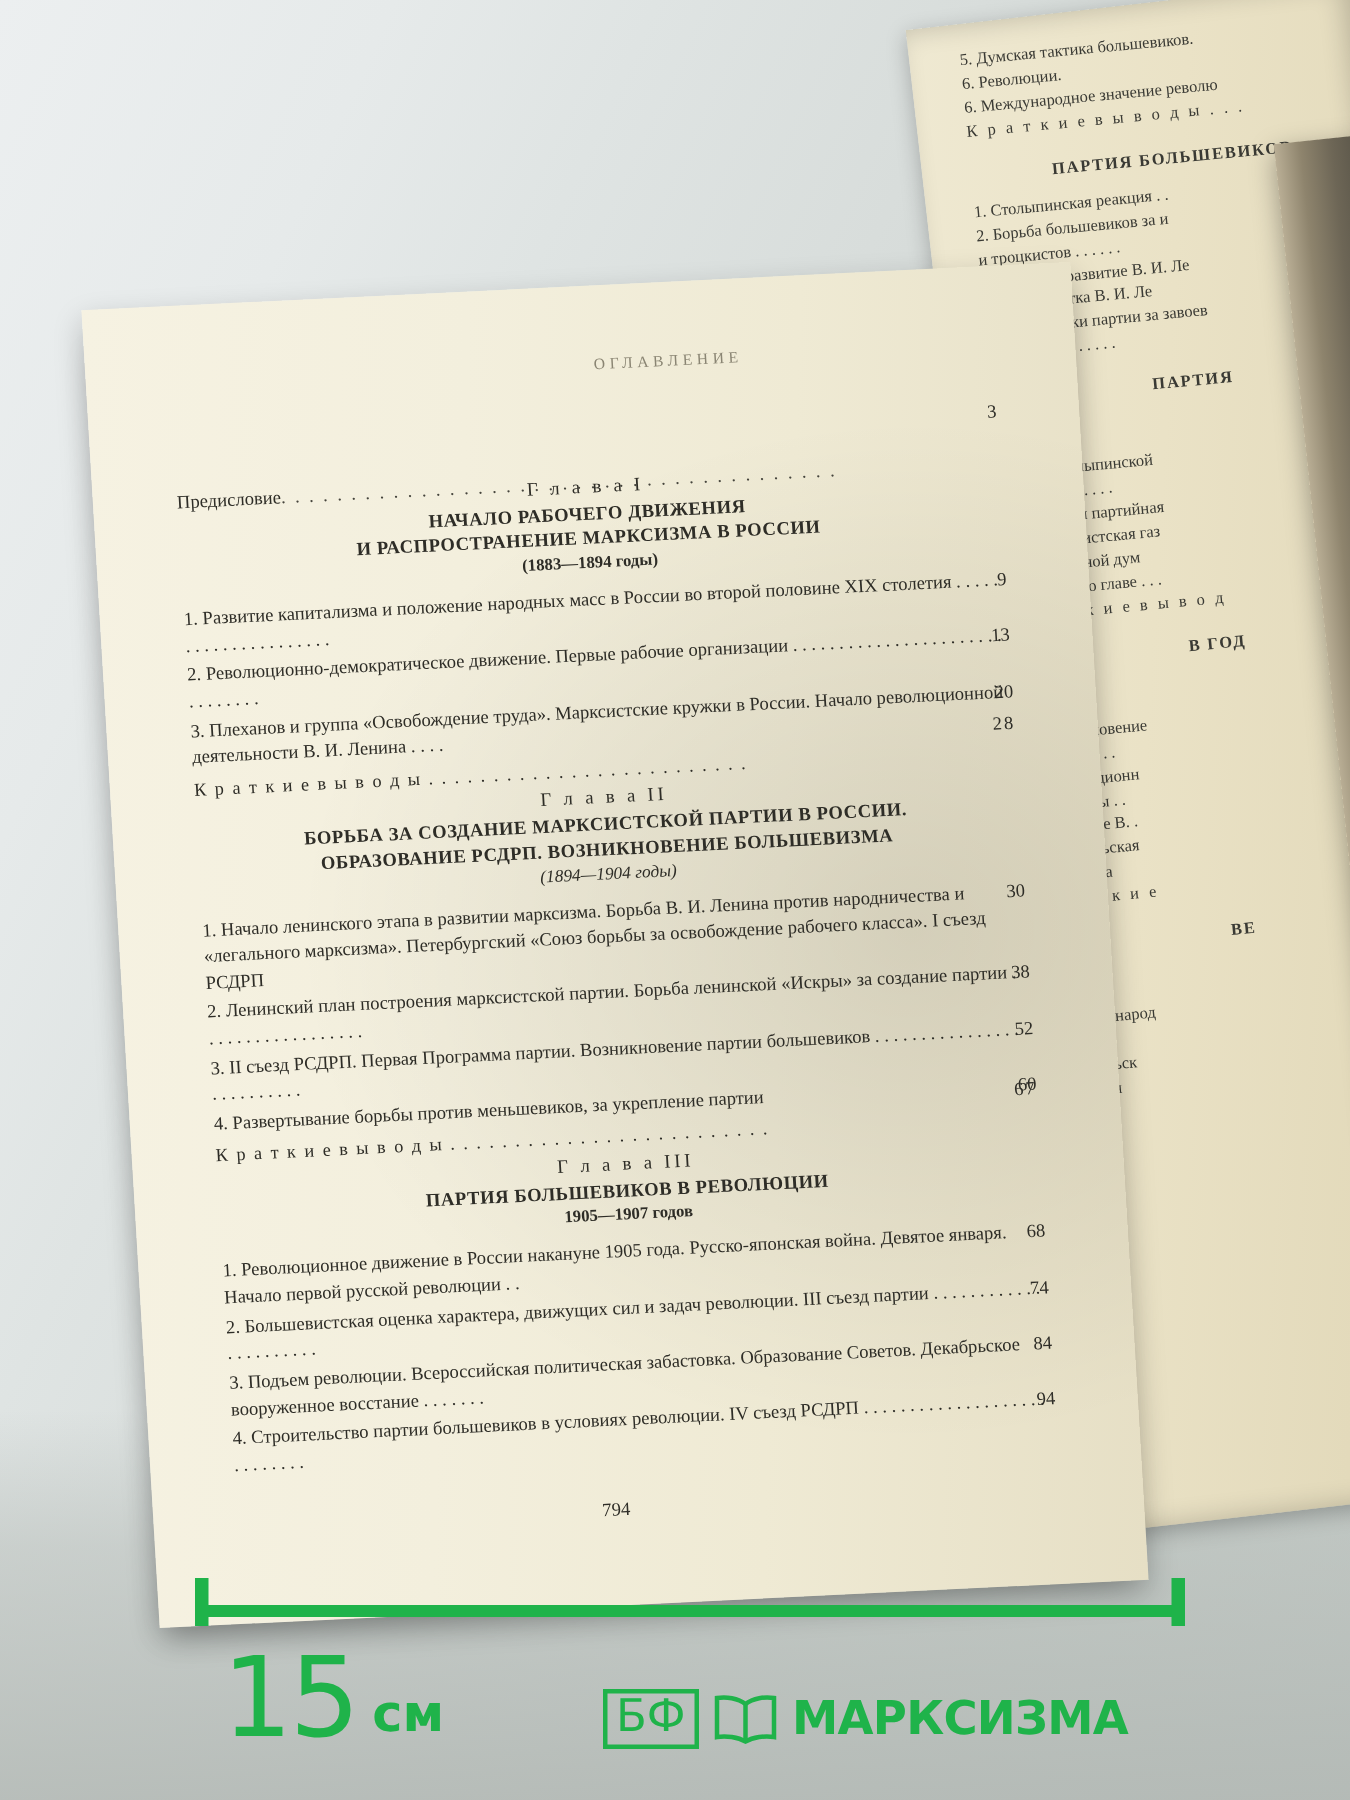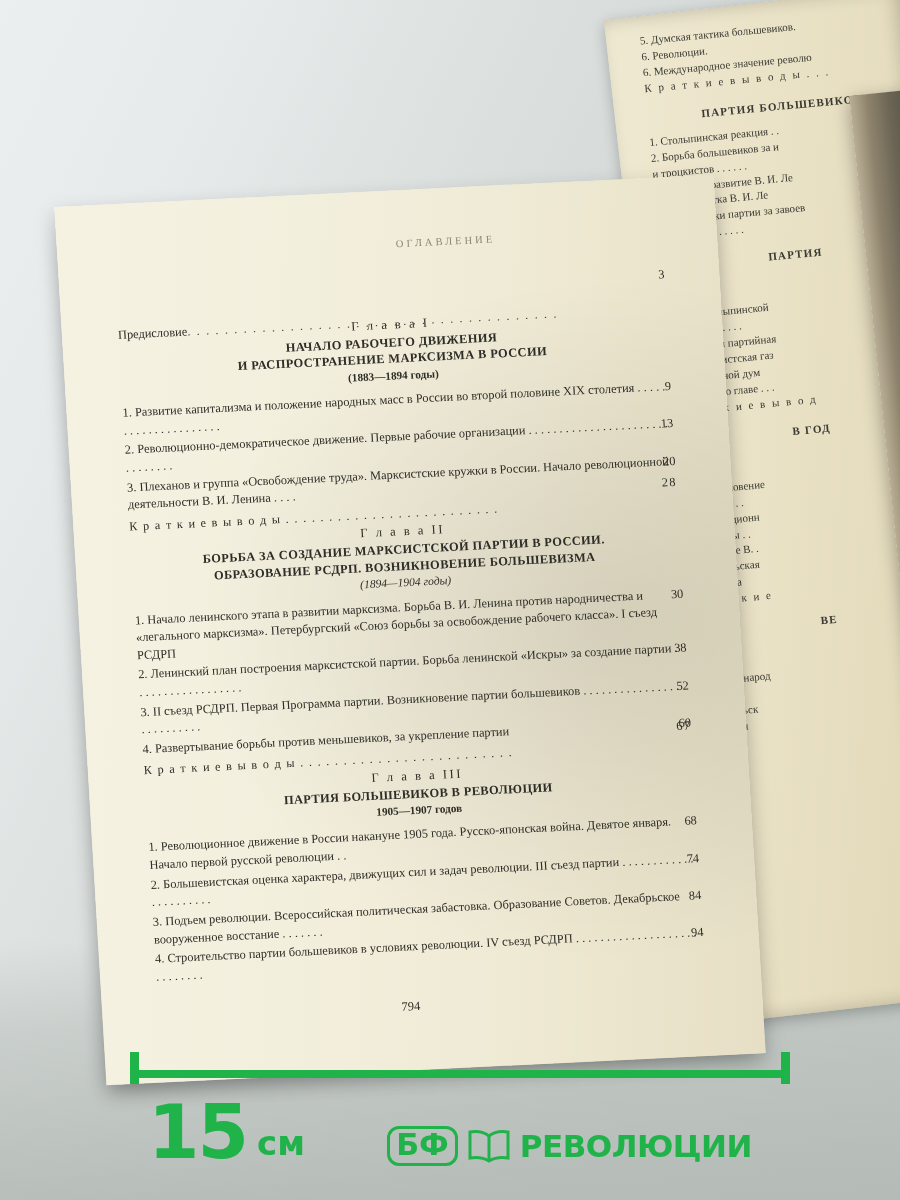--- a/index.html
+++ b/index.html
@@ -206,21 +206,21 @@
   #brand {
     position: absolute;
     left: 148px;
     bottom: 36px;
     display: flex;
     align-items: flex-end;
     gap: 10px;
   }
   #brand .num {
     font-family: "DejaVu Sans", sans-serif;
-    font-weight: bold;
+    font-weight: normal;
     font-size: 74px;
     color: #1fb34a;
     line-height: 0.85;
     letter-spacing: -2px;
   }
   #brand .unit {
     font-family: "DejaVu Sans", sans-serif;
     font-weight: bold;
     font-size: 34px;
     color: #1fb34a;
@@ -230,25 +230,25 @@
   #logo {
     position: absolute;
     right: 148px;
     bottom: 34px;
     display: flex;
     align-items: center;
     gap: 9px;
   }
   #logo .bf {
     font-family: "DejaVu Sans", sans-serif;
-    font-weight: bold;
+    font-weight: normal;
     font-size: 30px;
     color: #1fb34a;
     border: 3px solid #1fb34a;
-    border-radius: 12px;
+    border-radius: 0;
     padding: 1px 6px 3px 6px;
     line-height: 1;
   }
   #logo .bk { width: 44px; height: 34px; }
   #logo .name {
     font-family: "DejaVu Sans", sans-serif;
     font-weight: bold;
     font-size: 31px;
     color: #1fb34a;
     letter-spacing: -0.5px;
@@ -408,15 +408,15 @@
     <div class="num">15</div>
     <div class="unit">см</div>
   </div>
 
   <div id="logo">
     <div class="bf">БФ</div>
     <svg class="bk" viewBox="0 0 44 34">
       <path d="M22 7 C17 3 9 2 3 3 L3 29 C9 28 17 29 22 32 C27 29 35 28 41 29 L41 3 C35 2 27 3 22 7 Z" fill="none" stroke="#1fb34a" stroke-width="3"></path>
       <line x1="22" y1="7" x2="22" y2="32" stroke="#1fb34a" stroke-width="3"></line>
     </svg>
-    <div class="name">РЕВОЛЮЦИИ</div>
+    <div class="name">МАРКСИЗМА</div>
   </div>
 </div>
 
 </body></html>

